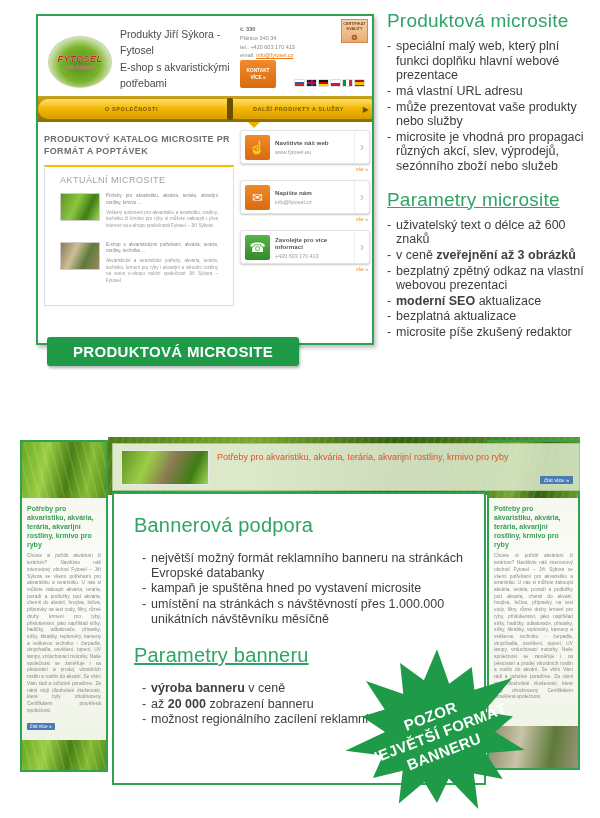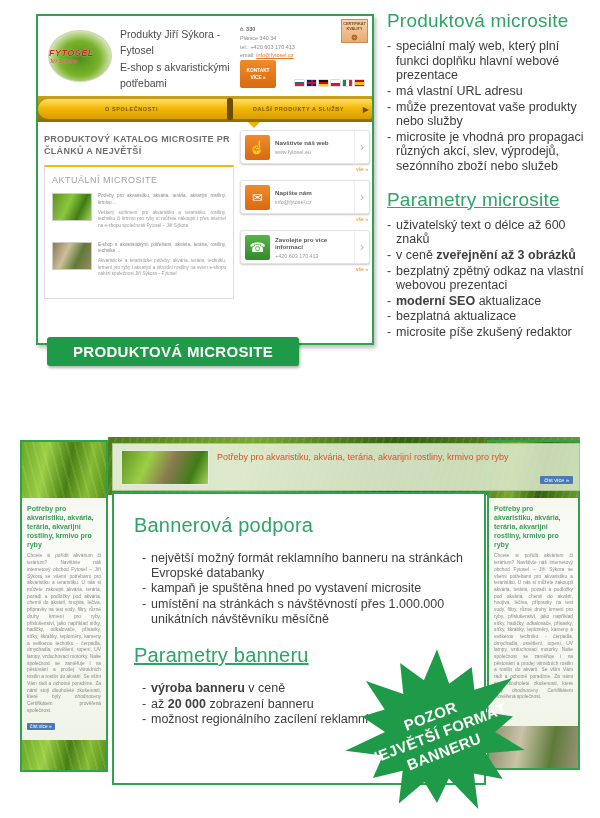--- a/index.html
+++ b/index.html
@@ -4,23 +4,23 @@
 <style>
   * { margin:0; padding:0; box-sizing:border-box; }
   html,body { background:#fff; }
   body { font-family:"Liberation Sans", sans-serif; color:#3d3d3d; }
   .page { position:relative; width:600px; height:818px; background:#fff; overflow:hidden; }
 
   
   .shot1 { position:absolute; left:36px; top:14px; width:338px; height:331px;
            border:2px solid #2fa14f; background:#fff; box-shadow:2px 3px 4px rgba(0,0,0,.25); }
   .s1-header { position:relative; height:80px; background:#fff; }
-  .logo { position:absolute; left:10px; top:14px; width:64px; height:52px; border-radius:50%;
+  .logo { position:absolute; left:10px; top:20px; width:64px; height:52px; border-radius:50%;
           background:radial-gradient(ellipse at 50% 55%, #4f8f1e 0%, #7ab32a 45%, #e8f0d8 78%, #fff 100%);
-          border:1px solid #c9d6b0; display:flex; flex-direction:column; justify-content:center; overflow:hidden; }
+          border:1px solid #c9d6b0; display:flex; flex-direction:column; align-items:center; justify-content:center; overflow:hidden; }
   .logo .l1 { color:#c22; font-weight:bold; font-style:italic; font-size:9px; letter-spacing:.5px; text-shadow:0 0 1px #fff; }
   .logo .l2 { color:#b33; font-style:italic; font-size:6px; text-shadow:0 0 1px #fff; }
   .s1-title { position:absolute; left:82px; top:10px; width:118px; font-size:10.5px; line-height:1.55; color:#4a4a4a; }
   .s1-contact { position:absolute; left:202px; top:9px; width:84px; font-size:5.5px; line-height:1.6; color:#8a8a8a; overflow:hidden; }
   .s1-contact b { color:#6a6a6a; }
   .s1-contact .mail { color:#e8791a; text-decoration:underline; }
   .kontakt-btn { position:absolute; left:202px; top:44px; width:36px; height:28px; background:linear-gradient(180deg,#f08a2a,#d96a10);
                  color:#fff; font-size:4.8px; font-weight:bold; text-align:center; display:flex; align-items:center; justify-content:center;
                  border-radius:2px; line-height:1.5; padding:2px; }
   .cert { position:absolute; right:4px; top:3px; width:27px; height:24px; border:1px solid #cf8a4e;
@@ -45,21 +45,21 @@
             color:#7a5a00; font-size:5.5px; font-weight:bold; letter-spacing:.6px; cursor:pointer; }
   .s1-nav .n-left { left:0; width:56%; }
   .s1-nav .n-right { left:58%; width:40%; }
   .s1-nav .divider { position:absolute; left:56.5%; top:2px; bottom:2px; width:6px; background:#6b4e00; border-radius:2px; }
   .s1-nav .endarrow { position:absolute; right:3px; top:0; height:100%; display:flex; align-items:center; color:#6b5200; font-size:8px; }
   .s1-notch { position:absolute; left:63%; top:106px; width:0; height:0;
             border-left:6px solid transparent; border-right:6px solid transparent; border-top:6px solid #e8b400; }
 
   .s1-left { position:absolute; left:6px; top:118px; width:190px; }
   .catalog-h { font-size:9px; font-weight:bold; color:#6e6e6e; letter-spacing:.3px; line-height:1.3; }
-  .acat-box { margin-top:8px; border:1px solid #ddd; border-top:2px solid #f0c000; background:#fff; padding:8px 7px; }
+  .acat-box { margin-top:8px; border:1px solid #ddd; border-top:2px solid #f0c000; background:#fff; padding:8px 15px; }
   .acat-h { font-size:9px; color:#a0a0a0; letter-spacing:.5px; margin-bottom:8px; }
   .m-item { display:flex; gap:6px; margin-bottom:12px; }
   .m-thumb { width:40px; height:28px; border:1px solid #ccc; background:#eee; flex:0 0 auto; }
   .t-pond { background:linear-gradient(115deg,#5f9424 0%,#8cc63f 40%,#3e7d14 70%,#a4d45a 100%); }
   .t-shop { background:linear-gradient(115deg,#8a7a52 0%,#cdbf9a 35%,#5e7a3a 65%,#9a8a60 100%); }
   .m-txt { flex:1; overflow:hidden; max-height:56px; }
   .m-title { font-size:4.6px; color:#888; line-height:1.45; text-align:justify; margin-bottom:3px; }
   .m-body { font-size:4.6px; color:#9a9a9a; line-height:1.45; text-align:justify; }
 
   .s1-right { position:absolute; left:202px; top:114px; width:130px; }
@@ -174,21 +174,21 @@
     <div class="s1-nav">
       <div class="pill"></div>
       <div class="divider"></div>
       <div class="navitem n-left">O SPOLEČNOSTI</div>
       <div class="navitem n-right">DALŠÍ PRODUKTY A SLUŽBY</div>
       <div class="endarrow">▶</div>
     </div>
     <div class="s1-notch"></div>
 
     <div class="s1-left">
-      <div class="catalog-h">PRODUKTOVÝ KATALOG MICROSITE PR ČLÁNKŮ A NEJVĚTŠÍ</div>
+      <div class="catalog-h">PRODUKTOVÝ KATALOG MICROSITE PR FORMÁT A POPTÁVEK</div>
       <div class="acat-box">
         <div class="acat-h">AKTUÁLNÍ MICROSITE</div>
         <div class="m-item">
           <div class="m-thumb t-pond"></div>
           <div class="m-txt">
             <div class="m-title">Potřeby pro akvaristiku, akvária, terária, akvarijní rostliny, krmivo ...</div>
             <div class="m-body">Veškerý sortiment pro akvaristiku a teraristiku, rostliny, techniku či krmivo pro ryby si můžete nakoupit i přes internet na e-shopu společnosti Fytosel – Jiří Sýkora</div>
           </div>
         </div>
         <div class="m-item">

